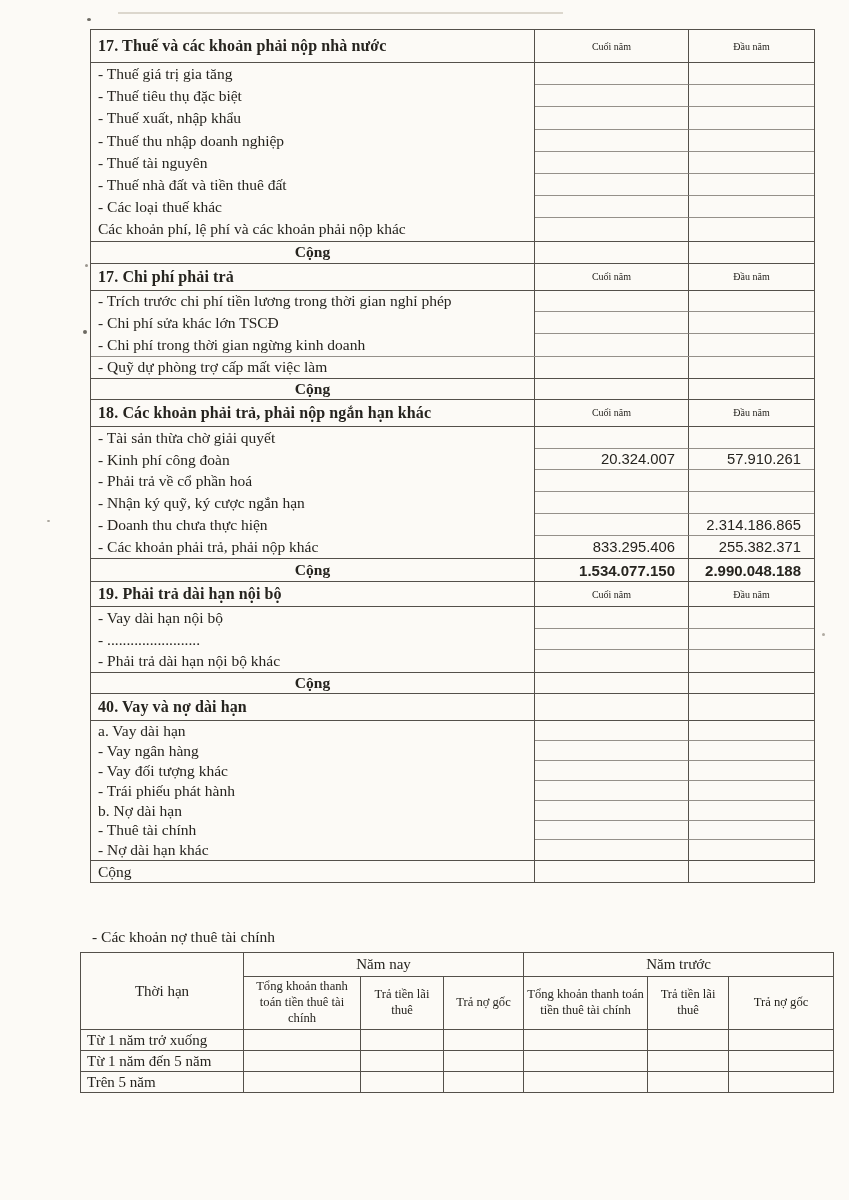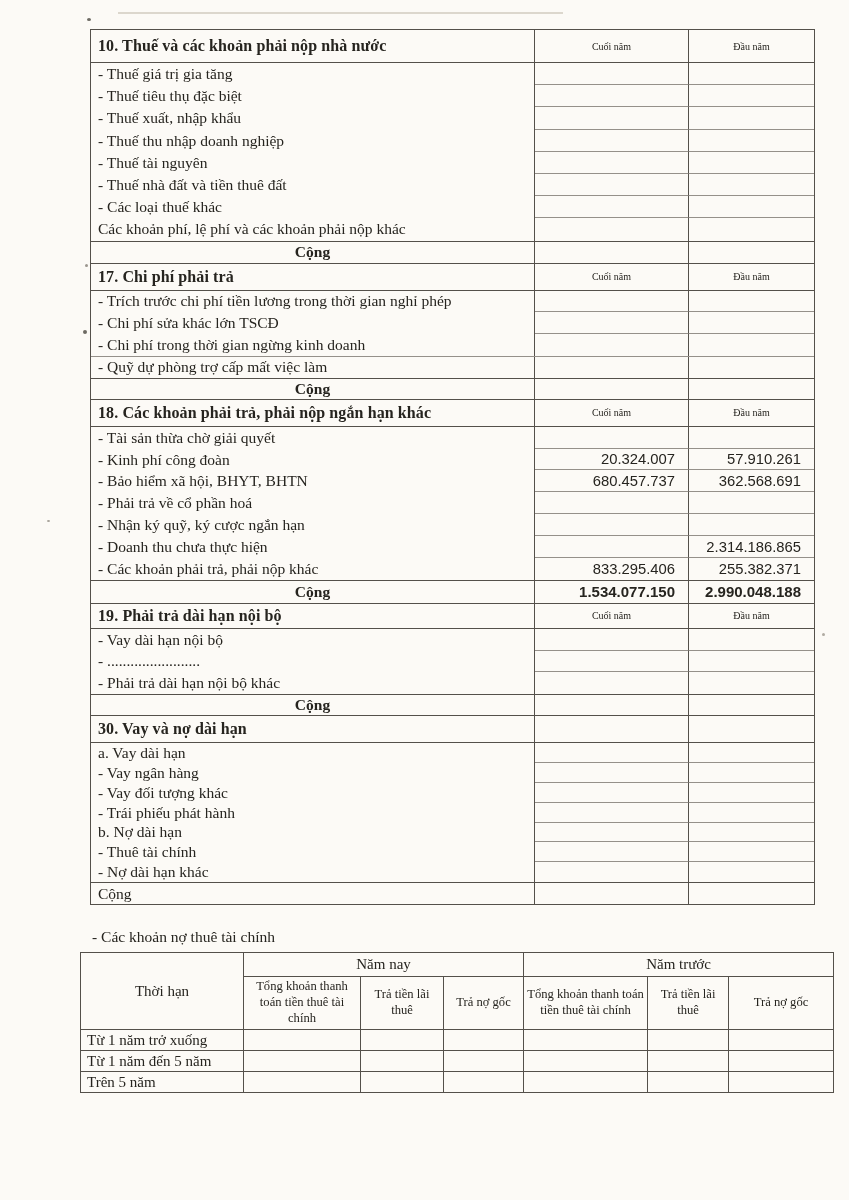--- a/index.html
+++ b/index.html
@@ -69,21 +69,21 @@
 <div class="speck s1"></div>
 <div class="speck s2"></div>
 <div class="speck s3"></div>
 <div class="speck s4"></div>
 <div class="speck s5"></div>
 
 <div class="mt">
 
   <div>
     <div class="row hdr h33">
-      <div class="c1">10. Thuế và các khoản phải nộp nhà nước</div>
+      <div class="c1">17. Thuế và các khoản phải nộp nhà nước</div>
       <div class="c2">Cuối năm</div>
       <div class="c3">Đầu năm</div>
     </div>
     <div class="row r16 mid">
         <div class="c1">- Thuế giá trị gia tăng</div>
         <div class="c2 num"></div>
         <div class="c3 num"></div>
       </div>
     <div class="row r16 mid">
         <div class="c1">- Thuế tiêu thụ đặc biệt</div>
@@ -170,25 +170,20 @@
         <div class="c1">- Tài sản thừa chờ giải quyết</div>
         <div class="c2 num"></div>
         <div class="c3 num"></div>
       </div>
     <div class="row r18 mid">
         <div class="c1">- Kinh phí công đoàn</div>
         <div class="c2 num">20.324.007</div>
         <div class="c3 num">57.910.261</div>
       </div>
     <div class="row r18 mid">
-        <div class="c1">- Bảo hiểm xã hội, BHYT, BHTN</div>
-        <div class="c2 num">680.457.737</div>
-        <div class="c3 num">362.568.691</div>
-      </div>
-    <div class="row r18 mid">
         <div class="c1">- Phải trả về cổ phần hoá</div>
         <div class="c2 num"></div>
         <div class="c3 num"></div>
       </div>
     <div class="row r18 mid">
         <div class="c1">- Nhận ký quỹ, ký cược ngắn hạn</div>
         <div class="c2 num"></div>
         <div class="c3 num"></div>
       </div>
     <div class="row r18 mid">
@@ -231,21 +226,21 @@
       </div>
     <div class="row cong cg22">
       <div class="c1">Cộng</div>
       <div class="c2 num"></div>
       <div class="c3 num"></div>
     </div>
   </div>
 
   <div>
     <div class="row hdr h27">
-      <div class="c1">30. Vay và nợ dài hạn</div>
+      <div class="c1">40. Vay và nợ dài hạn</div>
       <div class="c2"></div>
       <div class="c3"></div>
     </div>
     <div class="row r20 mid">
         <div class="c1">a. Vay dài hạn</div>
         <div class="c2 num"></div>
         <div class="c3 num"></div>
       </div>
     <div class="row r20 mid">
         <div class="c1">- Vay ngân hàng</div>

